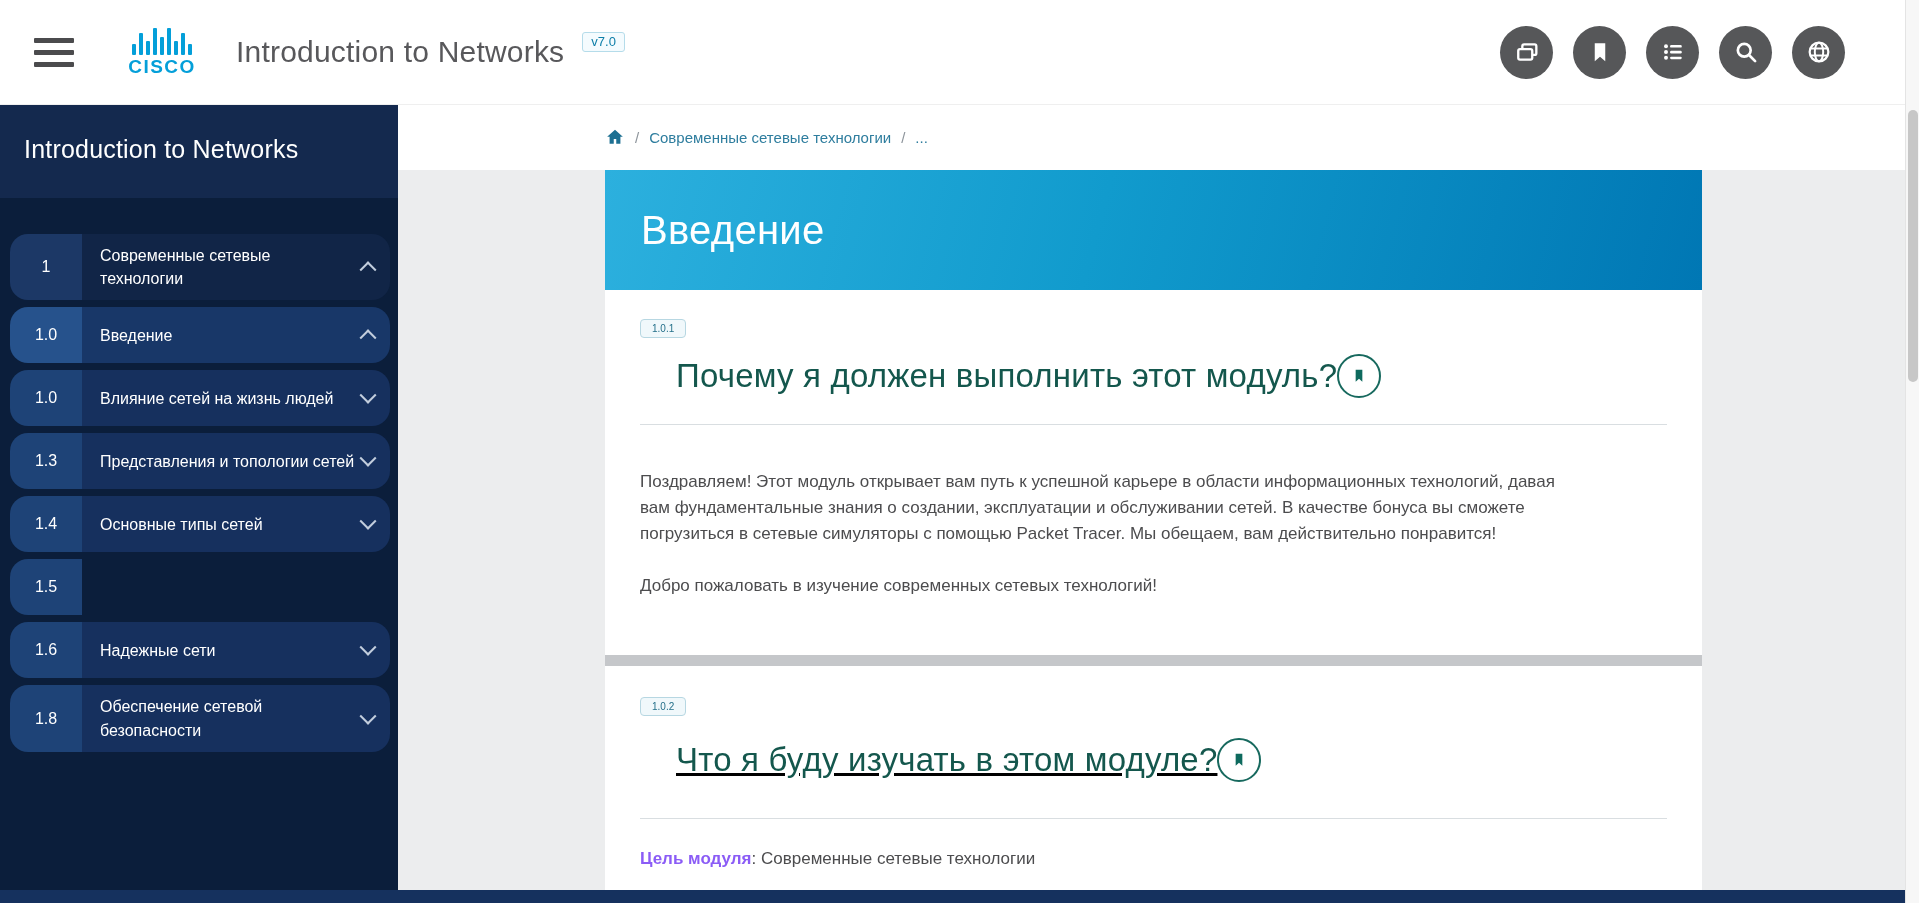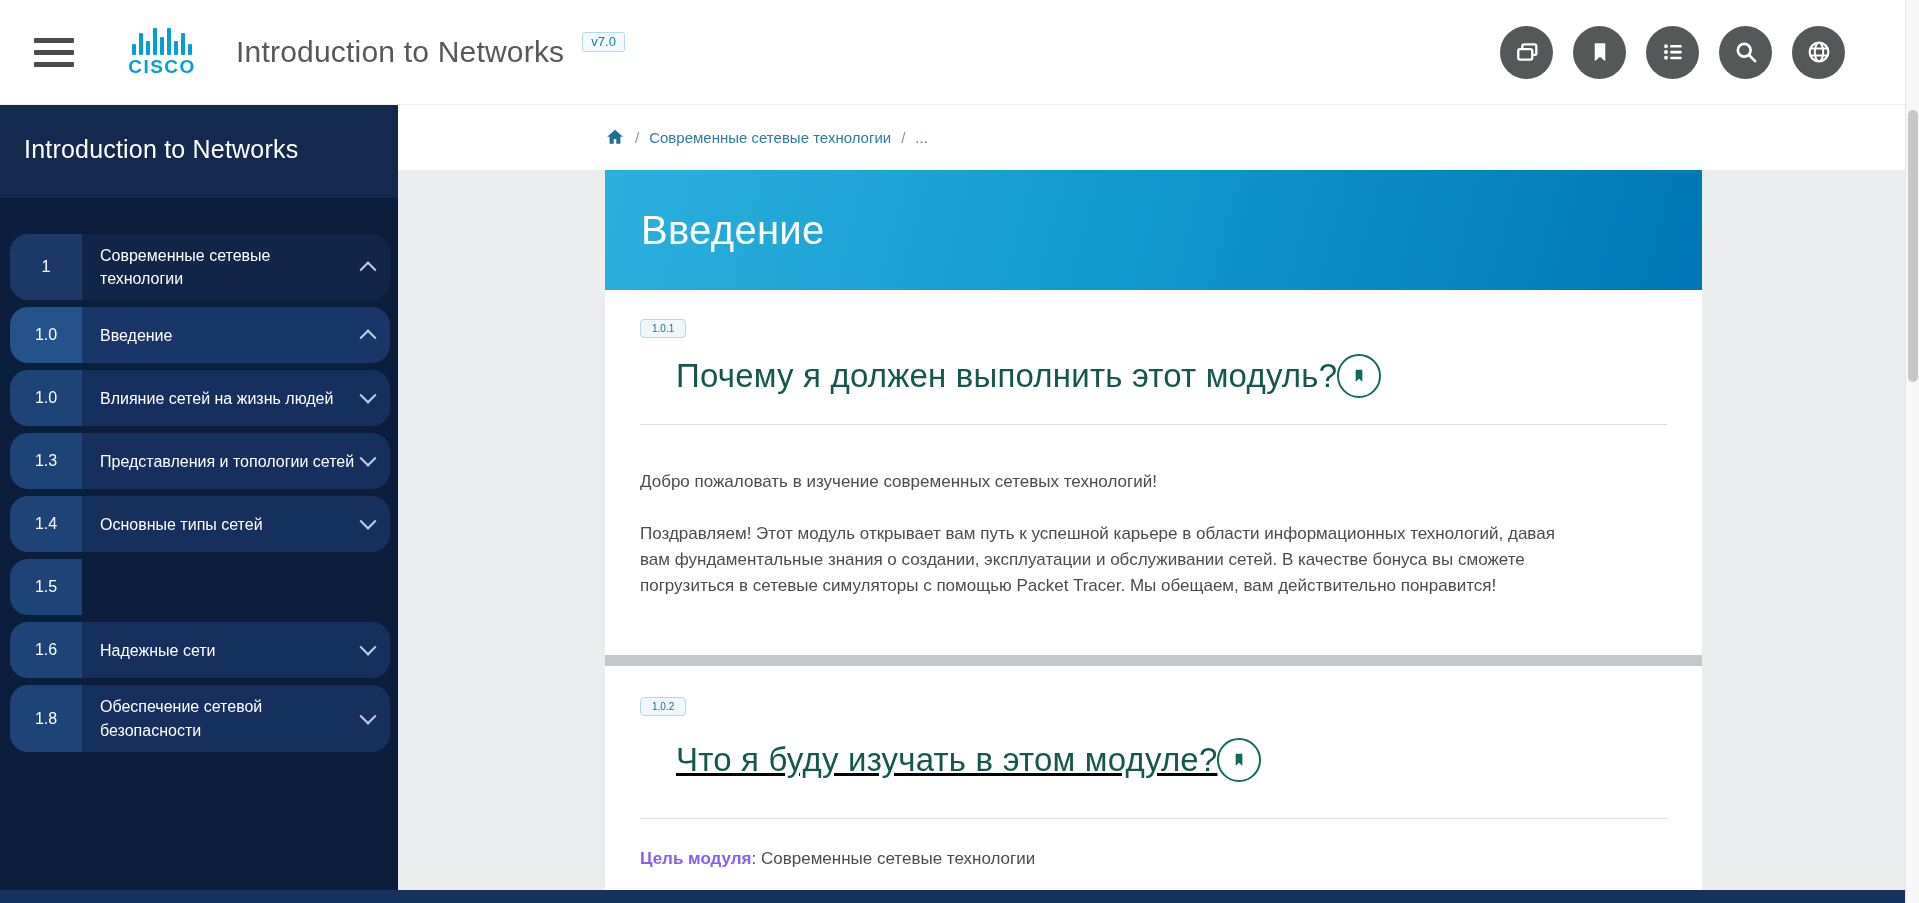--- a/index.html
+++ b/index.html
@@ -239,22 +239,22 @@
         <span class="sec-badge">1.0.1</span>
         <div class="sec-head">
           <h2>Почему я должен выполнить этот модуль?</h2>
           <div class="bm-btn">
             <svg width="20" height="20" viewBox="0 0 24 24">
               <path d="M8 4.5h8v14.5l-4-3.6-4 3.6z" fill="#0e6a5e"></path>
             </svg>
           </div>
         </div>
         <hr class="sec-rule">
+        <p>Поздравляем! Этот модуль открывает вам путь к успешной карьере в области информационных технологий, давая вам фундаментальные знания о создании, эксплуатации и обслуживании сетей. В качестве бонуса вы сможете погрузиться в сетевые симуляторы с помощью Packet Tracer. Мы обещаем, вам действительно понравится!</p>
         <p>Добро пожаловать в изучение современных сетевых технологий!</p>
-        <p>Поздравляем! Этот модуль открывает вам путь к успешной карьере в области информационных технологий, давая вам фундаментальные знания о создании, эксплуатации и обслуживании сетей. В качестве бонуса вы сможете погрузиться в сетевые симуляторы с помощью Packet Tracer. Мы обещаем, вам действительно понравится!</p>
       </section>
 
       <div class="section-divider"></div>
 
       <section class="section second">
         <span class="sec-badge">1.0.2</span>
         <div class="sec-head">
           <h2>Что я буду изучать в этом модуле?</h2>
           <div class="bm-btn">
             <svg width="20" height="20" viewBox="0 0 24 24">

